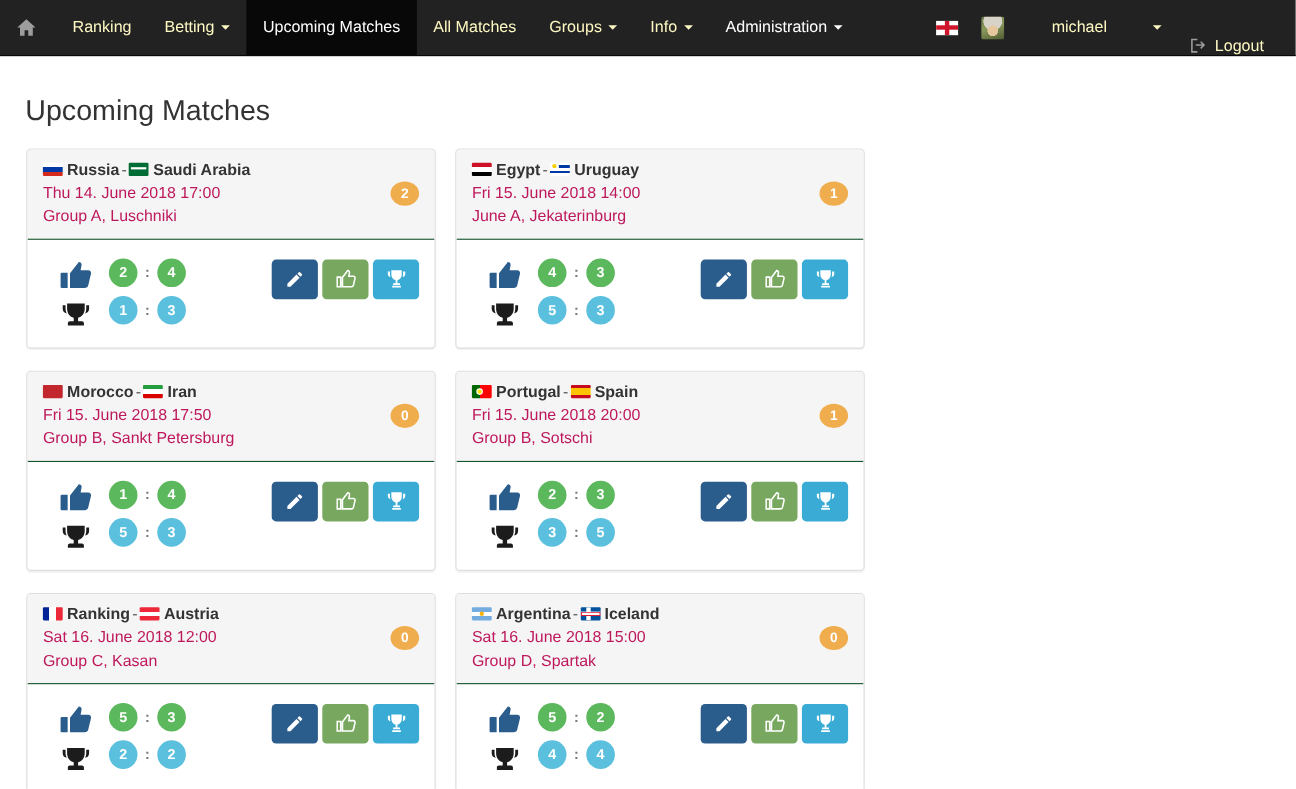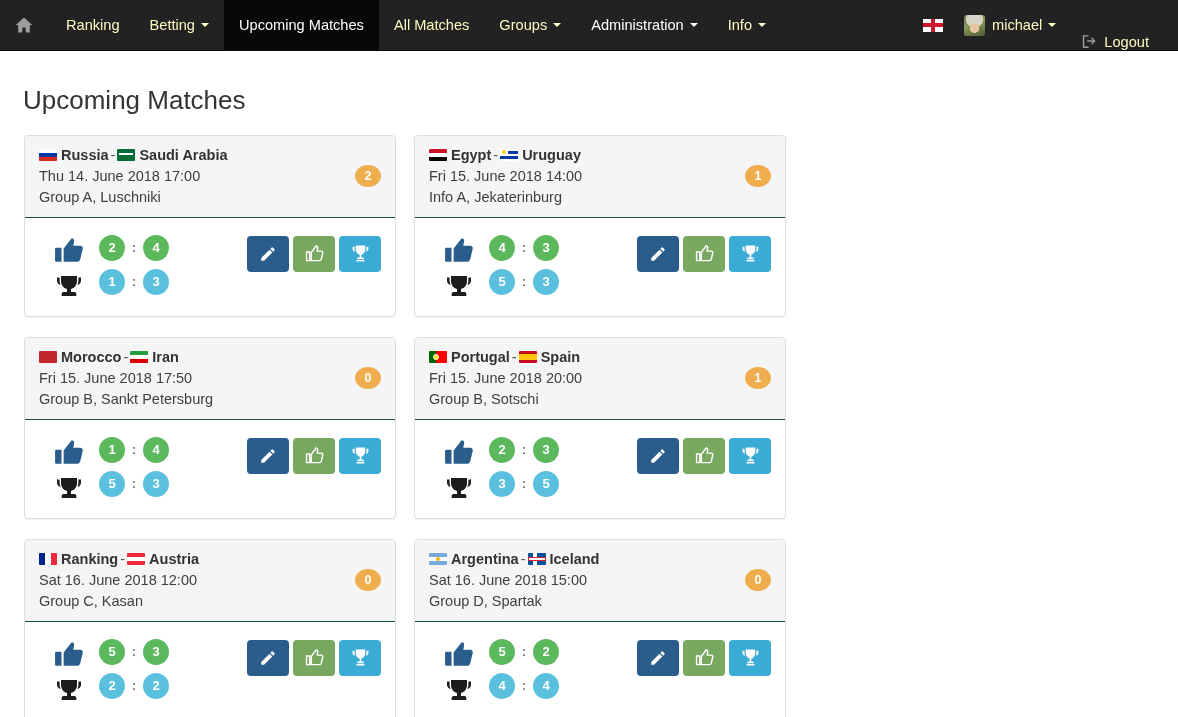--- a/index.html
+++ b/index.html
@@ -33,21 +33,21 @@
     line-height: 1;
     text-decoration: none;
     white-space: nowrap;
     cursor: pointer;
     background: transparent;
     border: none;
   }
   .nav-item.active { background: #080808; color: #ffffff; }
   .nav-item.brand { padding: 0 17px 0 14px; }
   .nav-item.lang { padding: 0 11px; }
-  .nav-item.user { padding: 0 12px 0 10px; }
+  .nav-item.user { padding: 0 12px 0 10px; gap: 36px; }
   .nav-item.logout { padding: 0 15px 0 12px; align-items: flex-end; }
 
   .caret {
     display: inline-block;
     width: 0; height: 0;
     margin-left: 6px;
     vertical-align: middle;
     border-top: 4px dashed;
     border-top: 4px solid;
     border-right: 4px solid transparent;
@@ -122,21 +122,21 @@
   .match-teams {
     font-size: 14.5px;
     font-weight: bold;
     color: #333333;
     line-height: 19px;
     white-space: nowrap;
   }
   .match-teams .sep { font-weight: normal; color: #555555; padding: 0 2px; }
   .match-meta {
     font-size: 14.5px;
-    color: #404040;
+    color: #be185d;
     line-height: 20px;
     margin-top: 1px;
     white-space: nowrap;
   }
   .badge-count {
     position: absolute;
     right: 14px; top: 29px;
     width: 26px; height: 22px;
     background: #f0ad4e;
     border-radius: 50%;
@@ -270,26 +270,26 @@
     <a class="nav-item active">
       <span>Upcoming Matches</span>
     </a>
     <a class="nav-item">
       <span>All Matches</span>
     </a>
     <a class="nav-item">
       <span>Groups</span>
       <span class="caret"></span>
     </a>
+    <a class="nav-item">
+      <span>Info</span>
+      <span class="caret"></span>
+    </a>
     <a class="nav-item" style="color:#ffffff">
       <span>Administration</span>
-      <span class="caret"></span>
-    </a>
-    <a class="nav-item">
-      <span>Info</span>
       <span class="caret"></span>
     </a>
   </div>
 
   <div class="nav-right">
     <a class="nav-item lang">
       <span class="flag-nav"></span>
     </a>
     <a class="nav-item user">
       <span class="avatar"></span>
@@ -374,21 +374,21 @@
       </div>
     </div>
 
     <div class="col">
       <div class="panel">
         <div class="panel-heading">
           <div class="match-teams">
             <span class="flag fl-eg"></span><span>Egypt</span><span class="sep">-</span><span class="flag fl-uy"></span><span>Uruguay</span>
           </div>
           <div class="match-meta">Fri 15. June 2018 14:00</div>
-          <div class="match-meta">Info A, Jekaterinburg</div>
+          <div class="match-meta">June A, Jekaterinburg</div>
           <div class="badge-count">1</div>
         </div>
         <div class="panel-body">
           <div class="icon-col">
             <span>
               <svg class="thumb-big" viewBox="0 0 28 26" fill="#2b5d8c">
                   <path d="M2 11h5v13H2a1 1 0 0 1-1-1V12a1 1 0 0 1 1-1zm7 .5L16.5 2c1.6 0 2.6 1.2 2.3 2.8L18 9h6.5c1.6 0 2.7 1.5 2.3 3l-2.3 9.6c-.3 1.4-1.5 2.4-3 2.4H9V11.5z"></path>
                 </svg>
             </span>
             <span>

